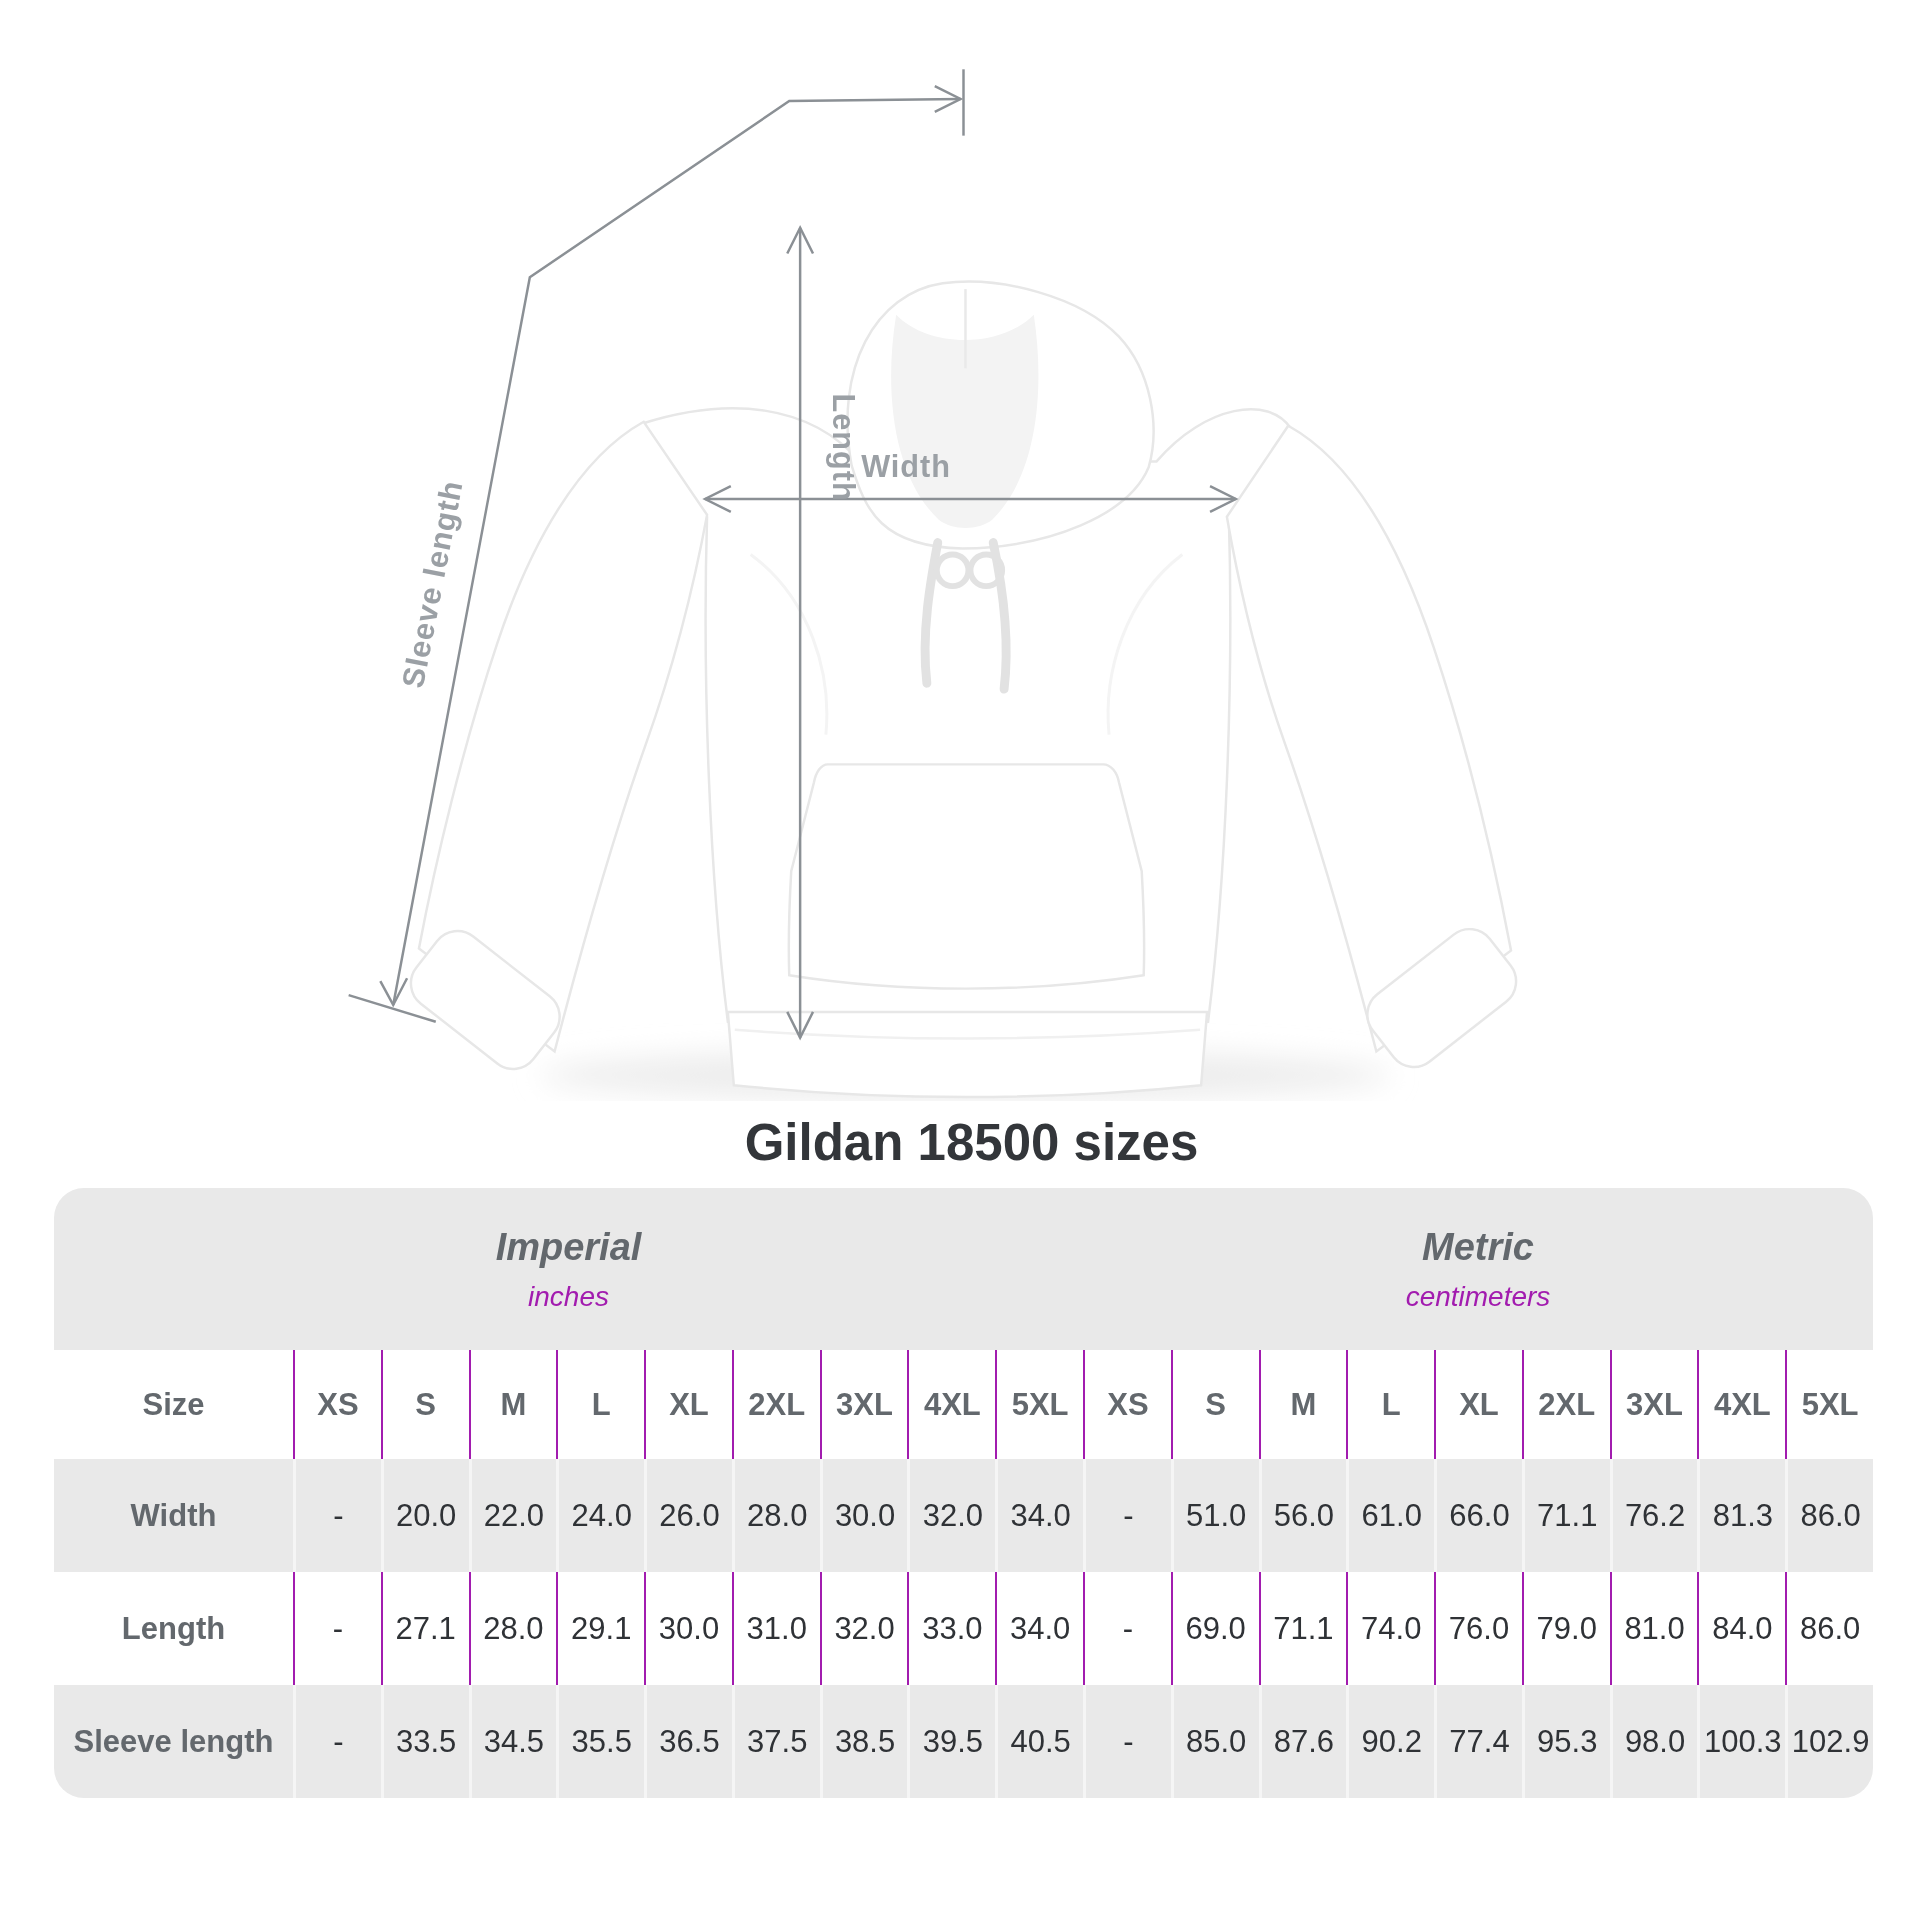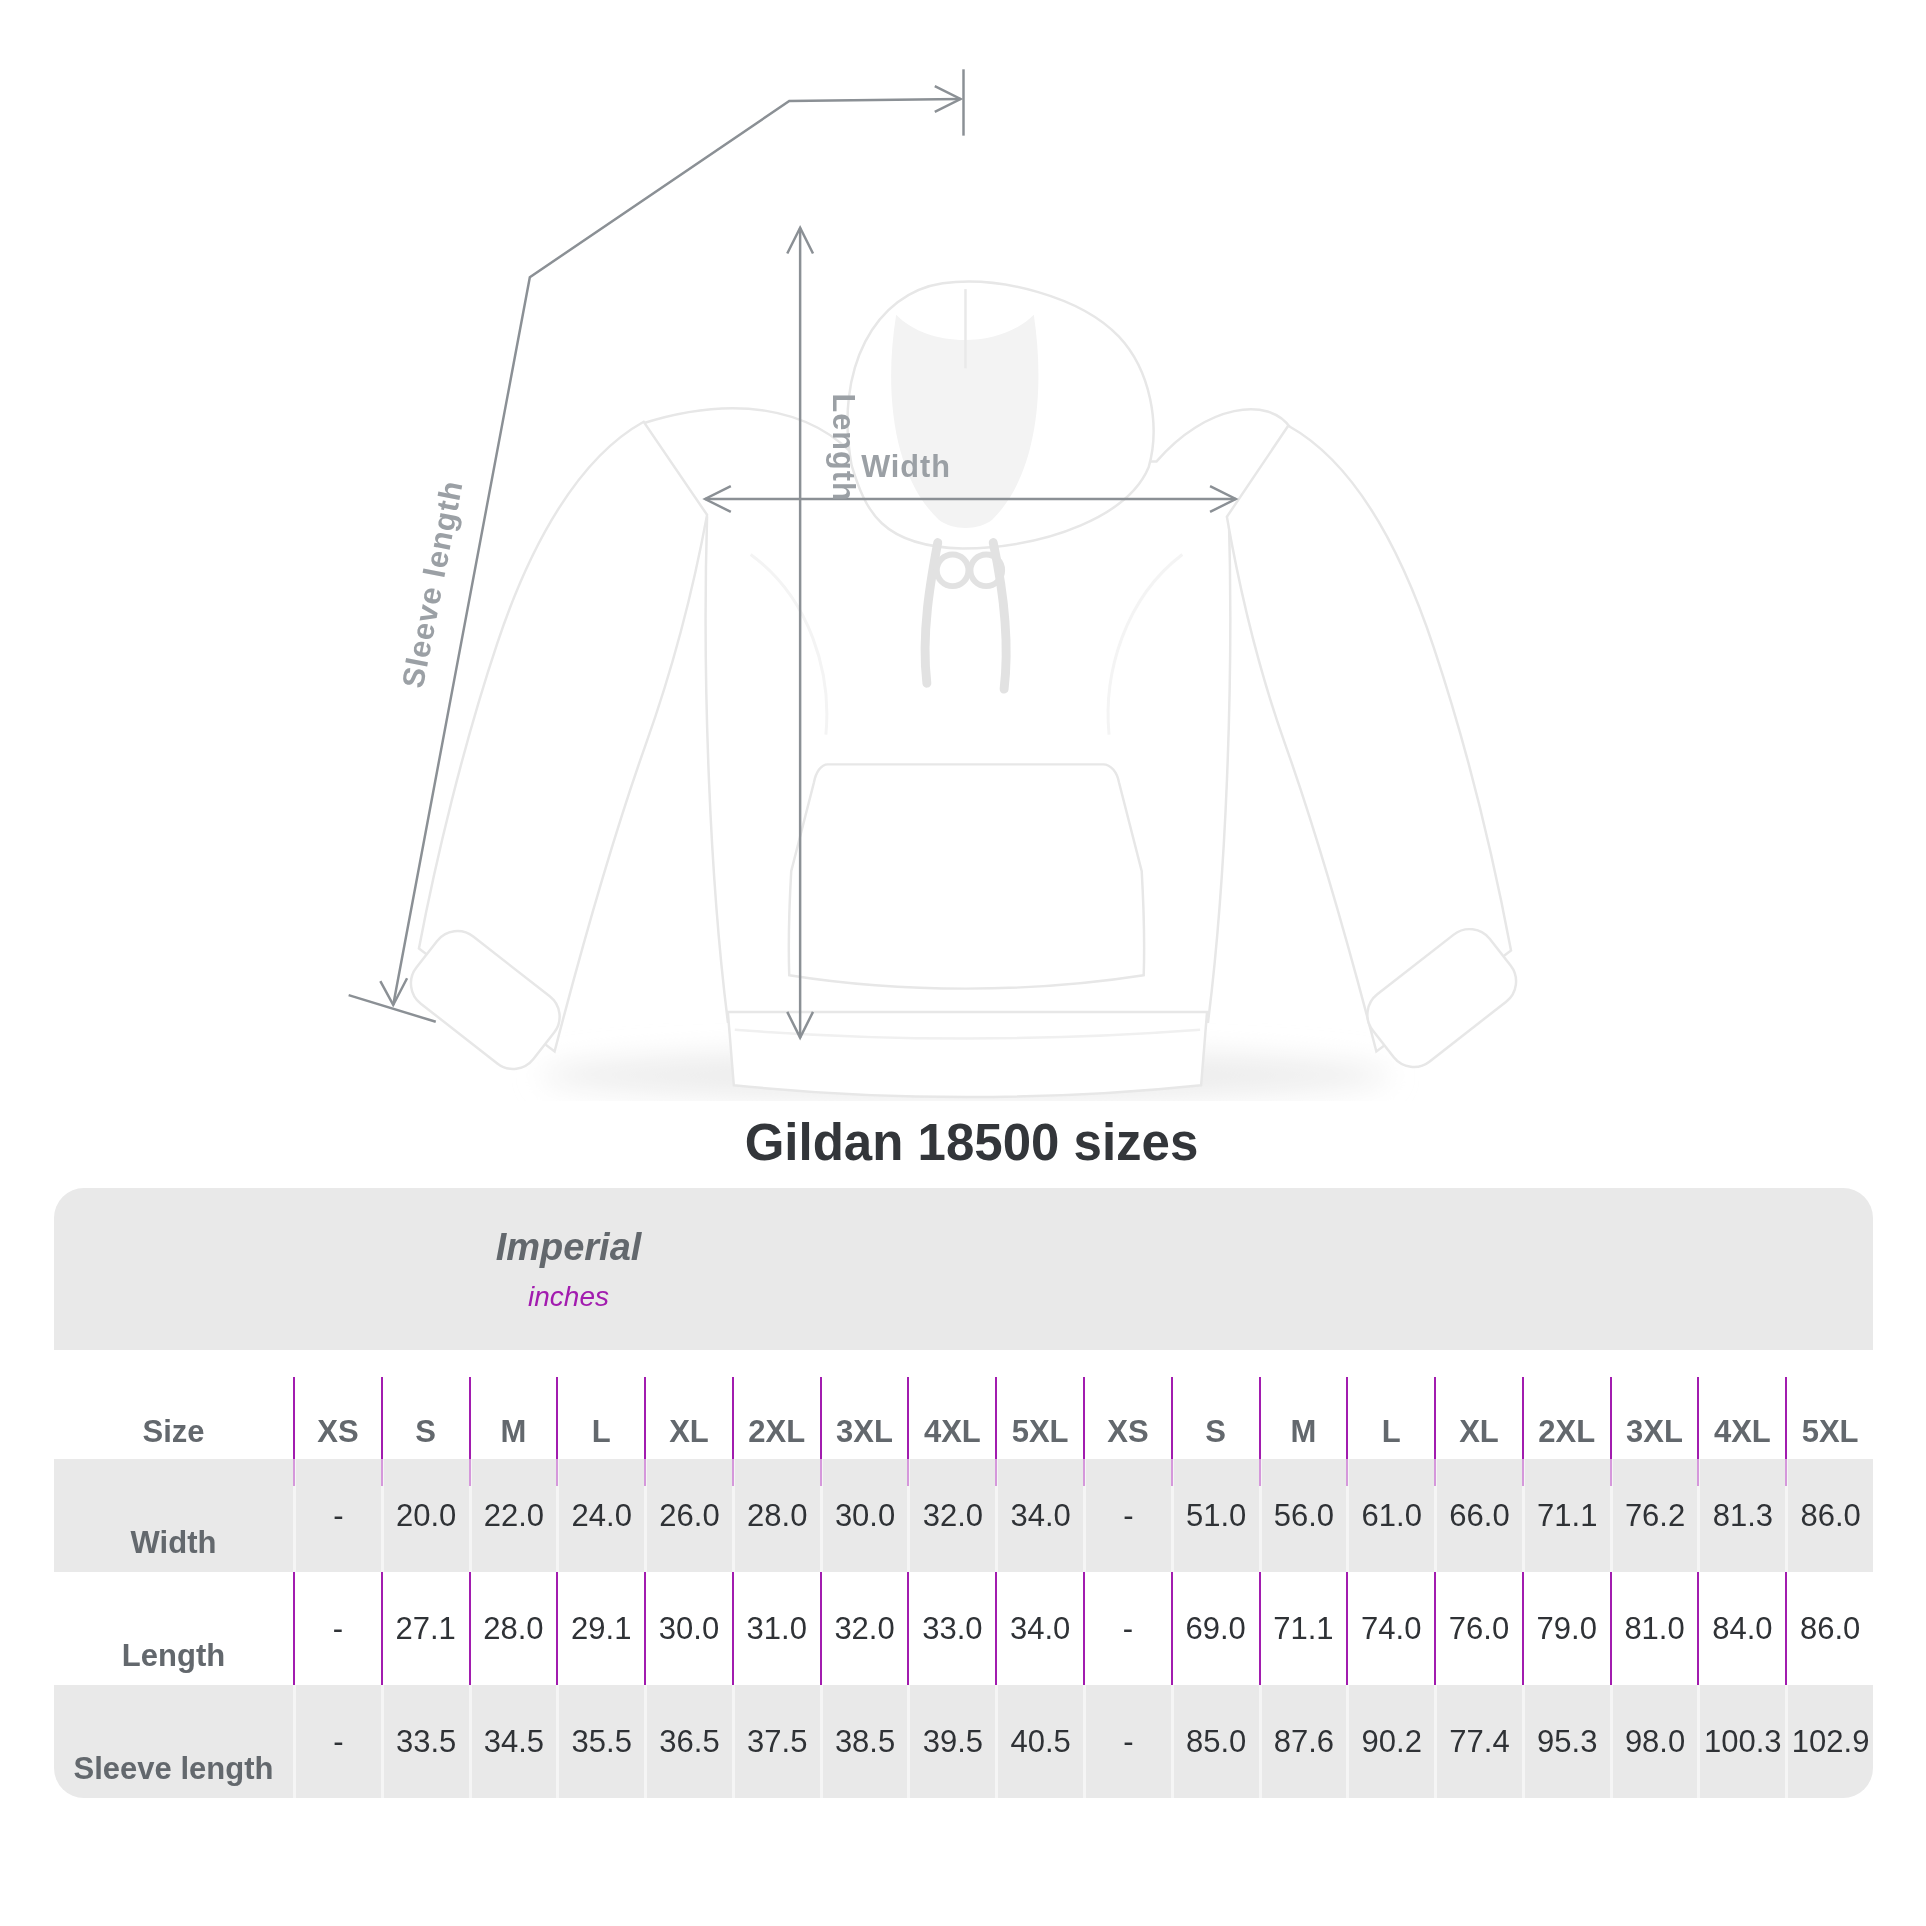--- a/index.html
+++ b/index.html
@@ -40,21 +40,21 @@
   .size-row { height:109px; }
   .data-row { height:113px; }
   .row-white { background:#ffffff; }
   .row-gray  { background:#e9e9e9; }
   .cell {
     display:flex; align-items:center; justify-content:center; height:100%;
     white-space:nowrap;
   }
   .row-white .cell + .cell { border-left:2px solid #a21caf; }
   .row-gray  .cell + .cell { border-left:3px solid rgba(255,255,255,0.55); }
-  .head { font-size:31px; font-weight:bold; color:#63686d;margin-top:27px; }
+  .head { font-size:31px; font-weight:bold; color:#63686d; }
   .val  { font-size:31px; color:#2f3236; }
 </style>
 </head>
 <body>
 
 <div class="page">
 
   <div class="diagram">
     <svg width="1927" height="1101" viewBox="0 0 1946 1112">
       <defs>
@@ -126,20 +126,24 @@
     </svg>
   </div>
 
   <div class="title">Gildan 18500 sizes</div>
 
   <div class="tbl">
     <div class="row group-row">
       <div class="cell group-cell group-cell-imperial">
         <div class="group-name">Imperial</div>
         <div class="group-unit">inches</div>
+      </div>
+      <div class="cell group-cell group-cell-metric">
+        <div class="group-name">Metric</div>
+        <div class="group-unit">centimeters</div>
       </div>
     </div>
     <div class="row size-row row-white">
       <div class="cell head">Size</div>
 
     <div class="cell head">XS</div>
         <div class="cell head">S</div>
         <div class="cell head">M</div>
         <div class="cell head">L</div>
         <div class="cell head">XL</div>

